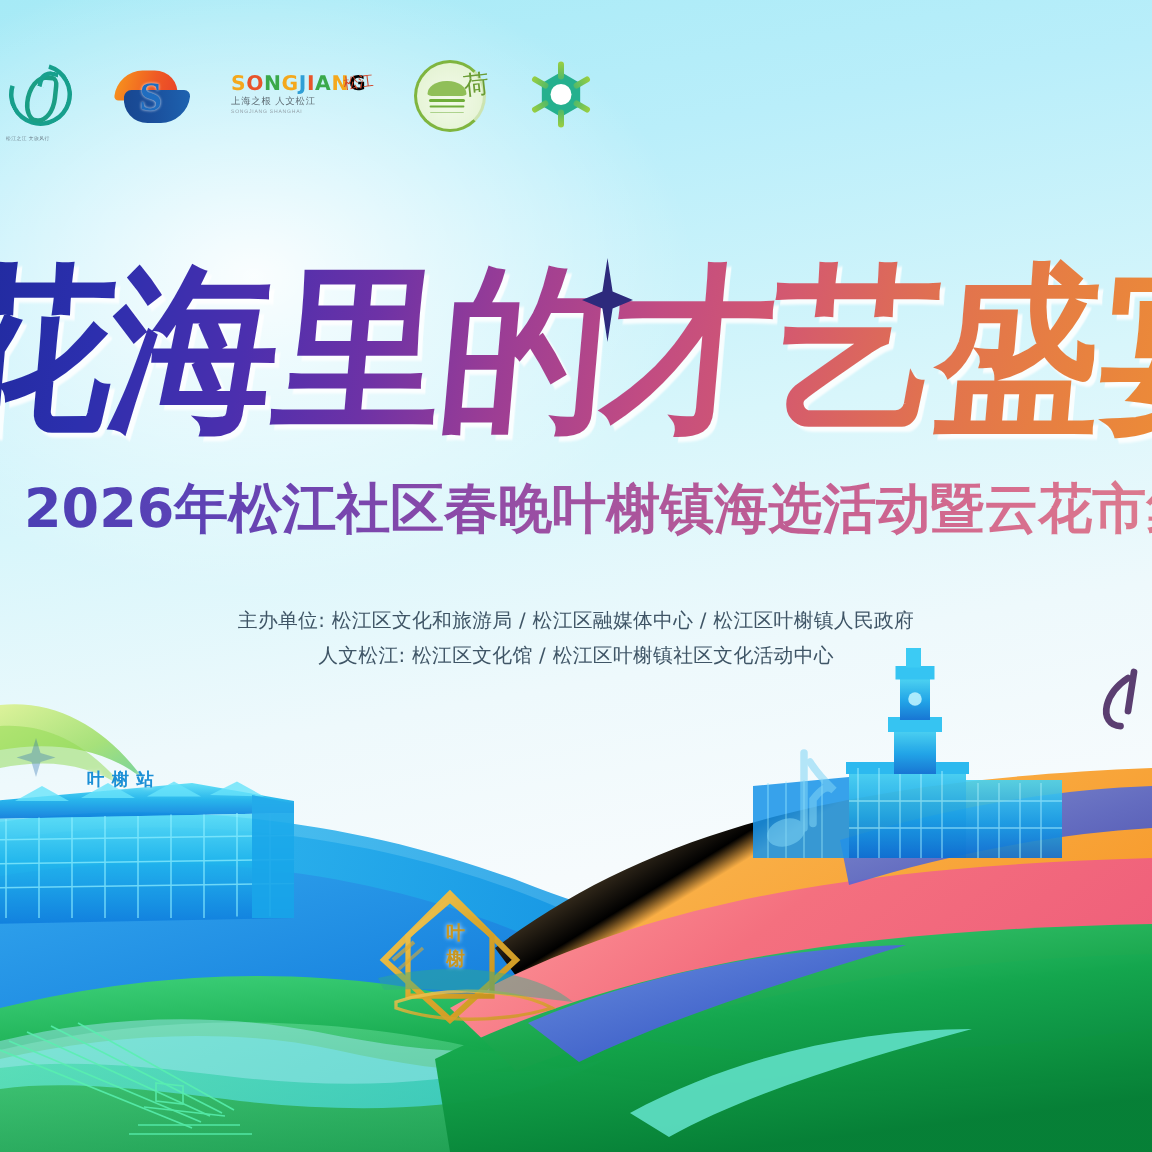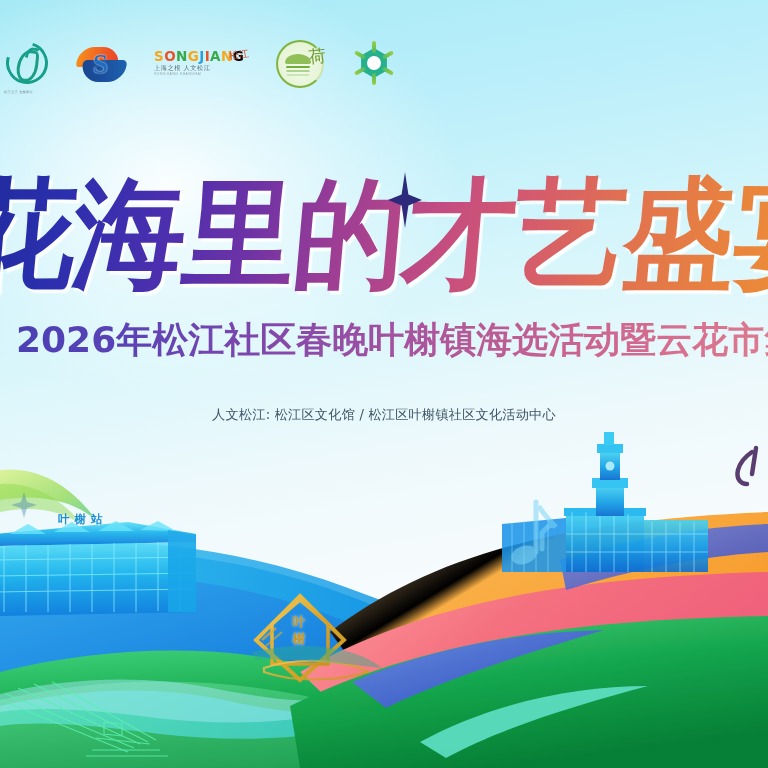--- a/index.html
+++ b/index.html
@@ -314,21 +314,21 @@
   }
   .gate-label {
     position: absolute;
     left: 288px;
     top: 613px;
     width: 22px;
     font-size: 12.5px;
     font-weight: 700;
     color: #c8961f;
     line-height: 17px;
-    text-align: center;
+    text-align: right;
     font-family: "DejaVu Sans", sans-serif;
     text-shadow: 0 0 3px rgba(255,255,255,.8);
   }
 </style>
 </head>
 <body>
 
 <div id="poster">
 
   <svg class="scene" viewBox="0 0 768 768" xmlns="http://www.w3.org/2000/svg">
@@ -561,19 +561,20 @@
     </div>
   </div>
 
   <div class="headline-shadow">花海里的才艺盛宴</div>
   <div class="headline">花海里的才艺盛宴</div>
   <div class="sparkle"></div>
 
   <div class="subtitle">2026年松江社区春晚叶榭镇海选活动暨云花市集</div>
 
   <div class="credits">
+    <div>主办单位: 松江区文化和旅游局 / 松江区融媒体中心 / 松江区叶榭镇人民政府</div>
     <div>人文松江: 松江区文化馆 / 松江区叶榭镇社区文化活动中心</div>
   </div>
 
   <div class="station-label">叶榭站</div>
   <div class="gate-label">叶榭</div>
 
 </div>
 
 </body></html>

